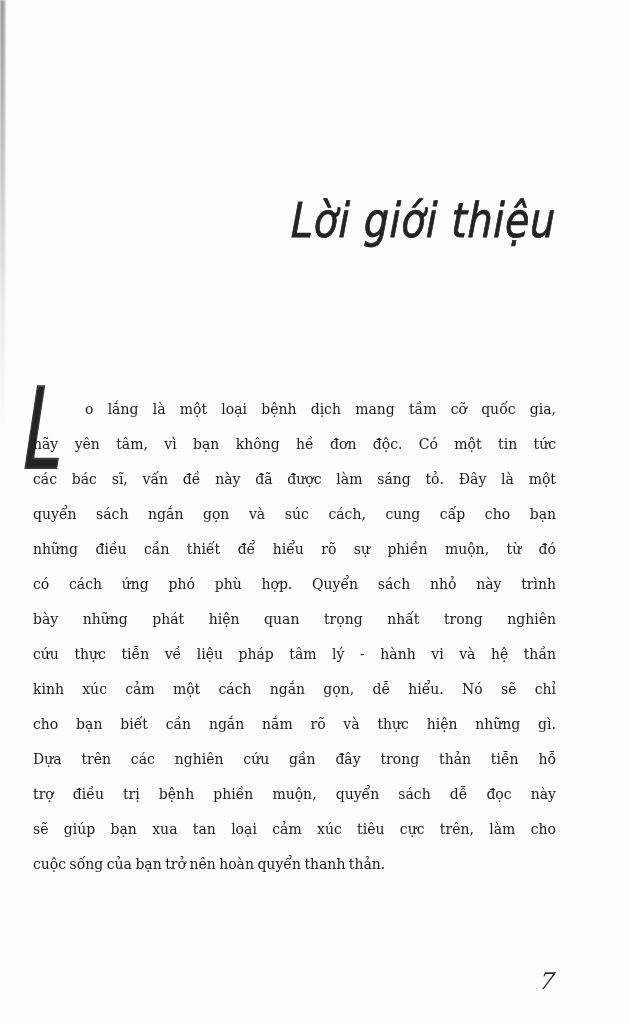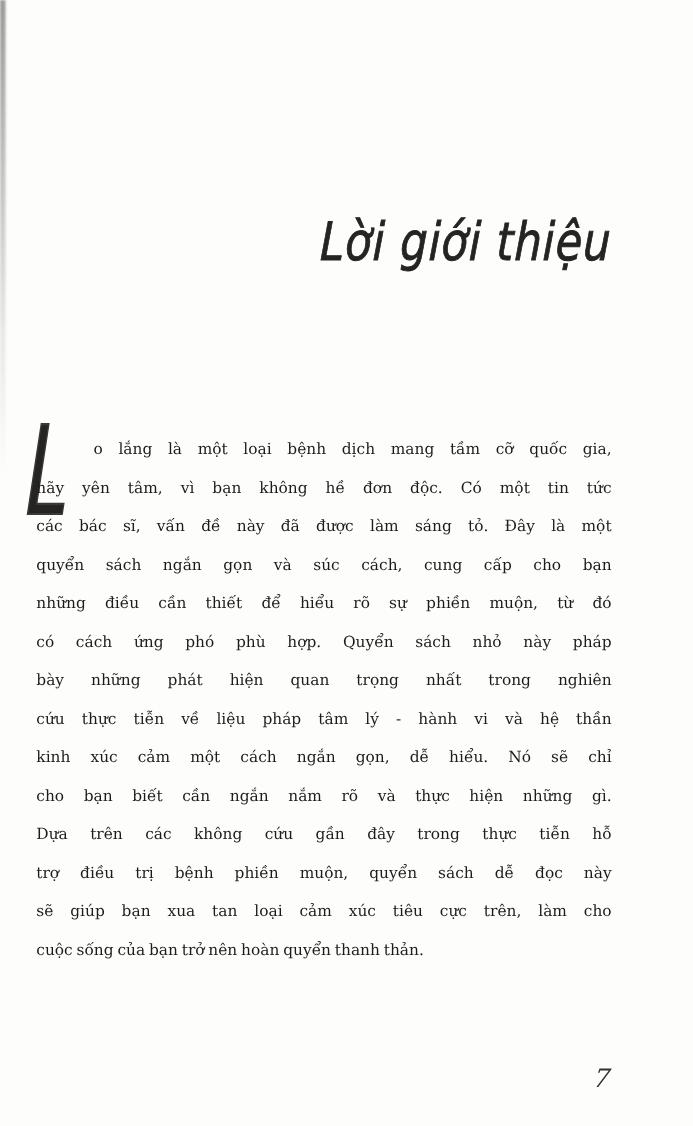--- a/index.html
+++ b/index.html
@@ -103,26 +103,26 @@
   <div class="chapter-title hand">Lời giới thiệu</div>
 
   <div class="drop-cap hand">L</div>
 
   <div class="body-text">
     <div class="line indent">o lắng là một loại bệnh dịch mang tầm cỡ quốc gia,</div>
     <div class="line">hãy yên tâm, vì bạn không hề đơn độc. Có một tin tức</div>
     <div class="line">các bác sĩ, vấn đề này đã được làm sáng tỏ. Đây là một</div>
     <div class="line">quyển sách ngắn gọn và súc cách, cung cấp cho bạn</div>
     <div class="line">những điều cần thiết để hiểu rõ sự phiền muộn, từ đó</div>
-    <div class="line">có cách ứng phó phù hợp. Quyển sách nhỏ này pháp</div>
+    <div class="line">có cách ứng phó phù hợp. Quyển sách nhỏ này trình</div>
     <div class="line">bày những phát hiện quan trọng nhất trong nghiên</div>
     <div class="line">cứu thực tiễn về liệu pháp tâm lý - hành vi và hệ thần</div>
     <div class="line">kinh xúc cảm một cách ngắn gọn, dễ hiểu. Nó sẽ chỉ</div>
     <div class="line">cho bạn biết cần ngắn nắm rõ và thực hiện những gì.</div>
-    <div class="line">Dựa trên các không cứu gần đây trong thực tiễn hỗ</div>
+    <div class="line">Dựa trên các nghiên cứu gần đây trong thản tiễn hỗ</div>
     <div class="line">trợ điều trị bệnh phiền muộn, quyển sách dễ đọc này</div>
     <div class="line">sẽ giúp bạn xua tan loại cảm xúc tiêu cực trên, làm cho</div>
     <div class="line">cuộc sống của bạn trở nên hoàn quyển thanh thản.</div>
   </div>
 
   <div class="page-number">7</div>
 
 </div>
 
 </body></html>

